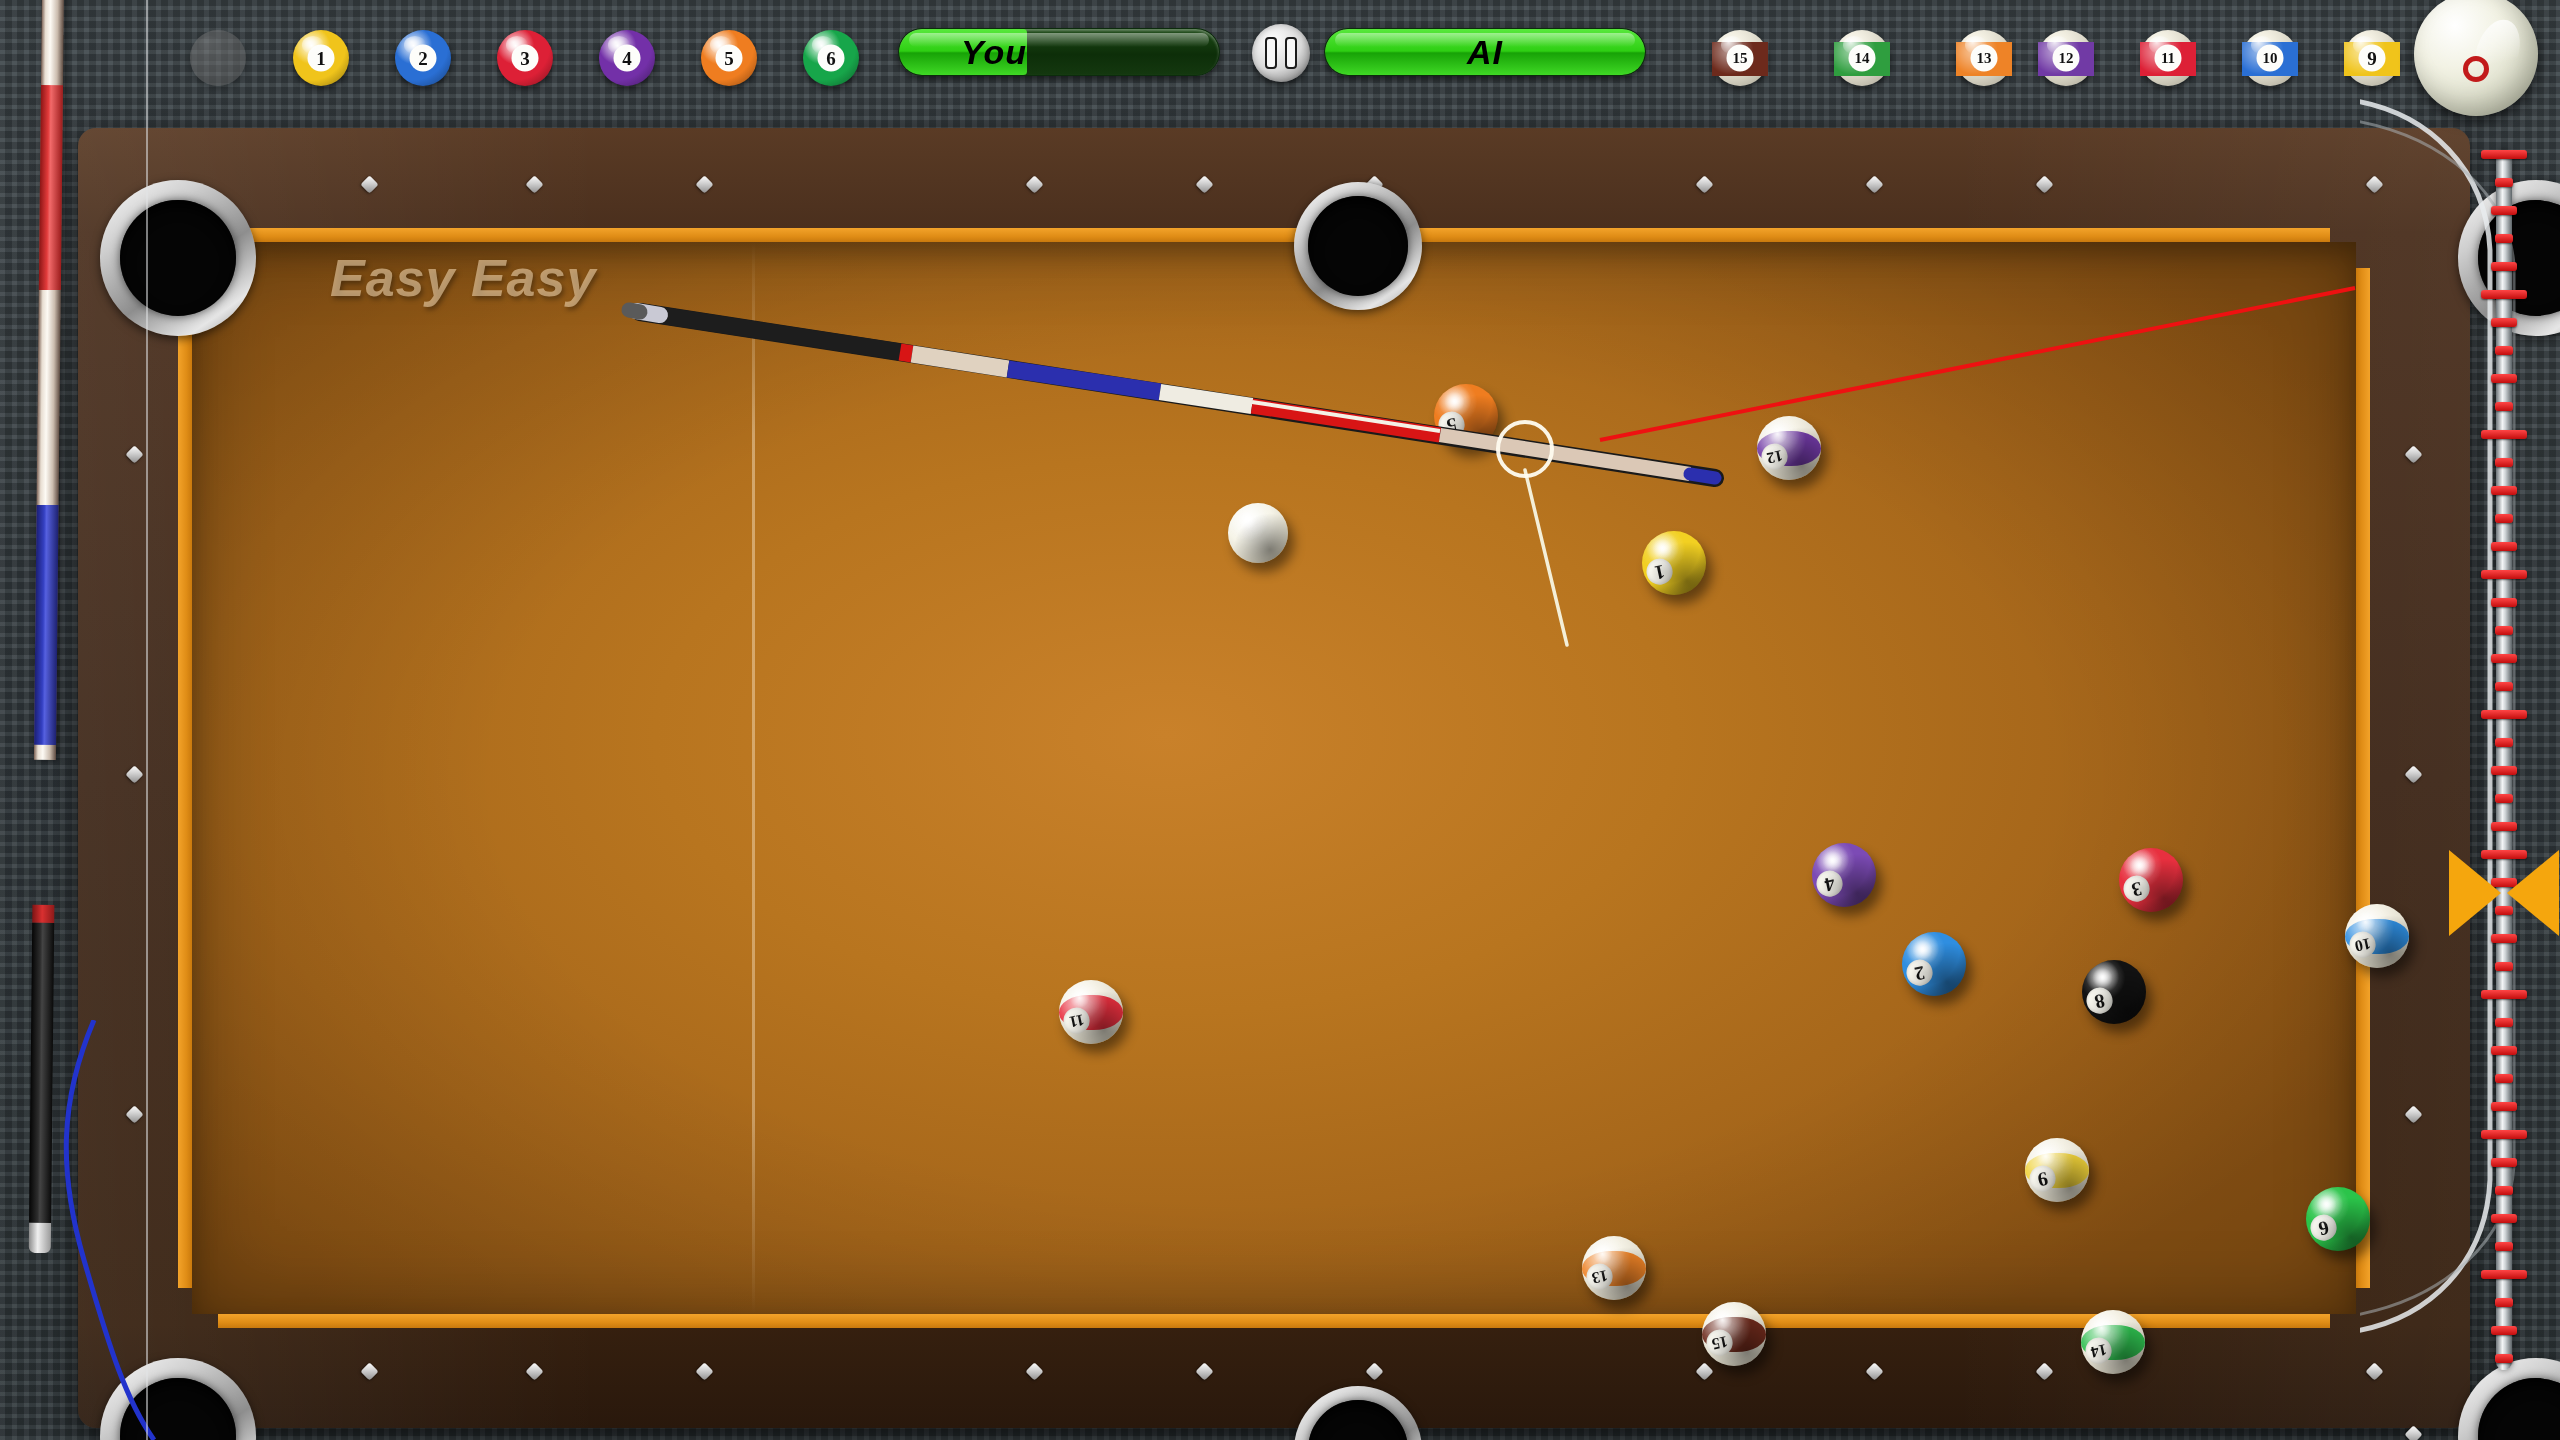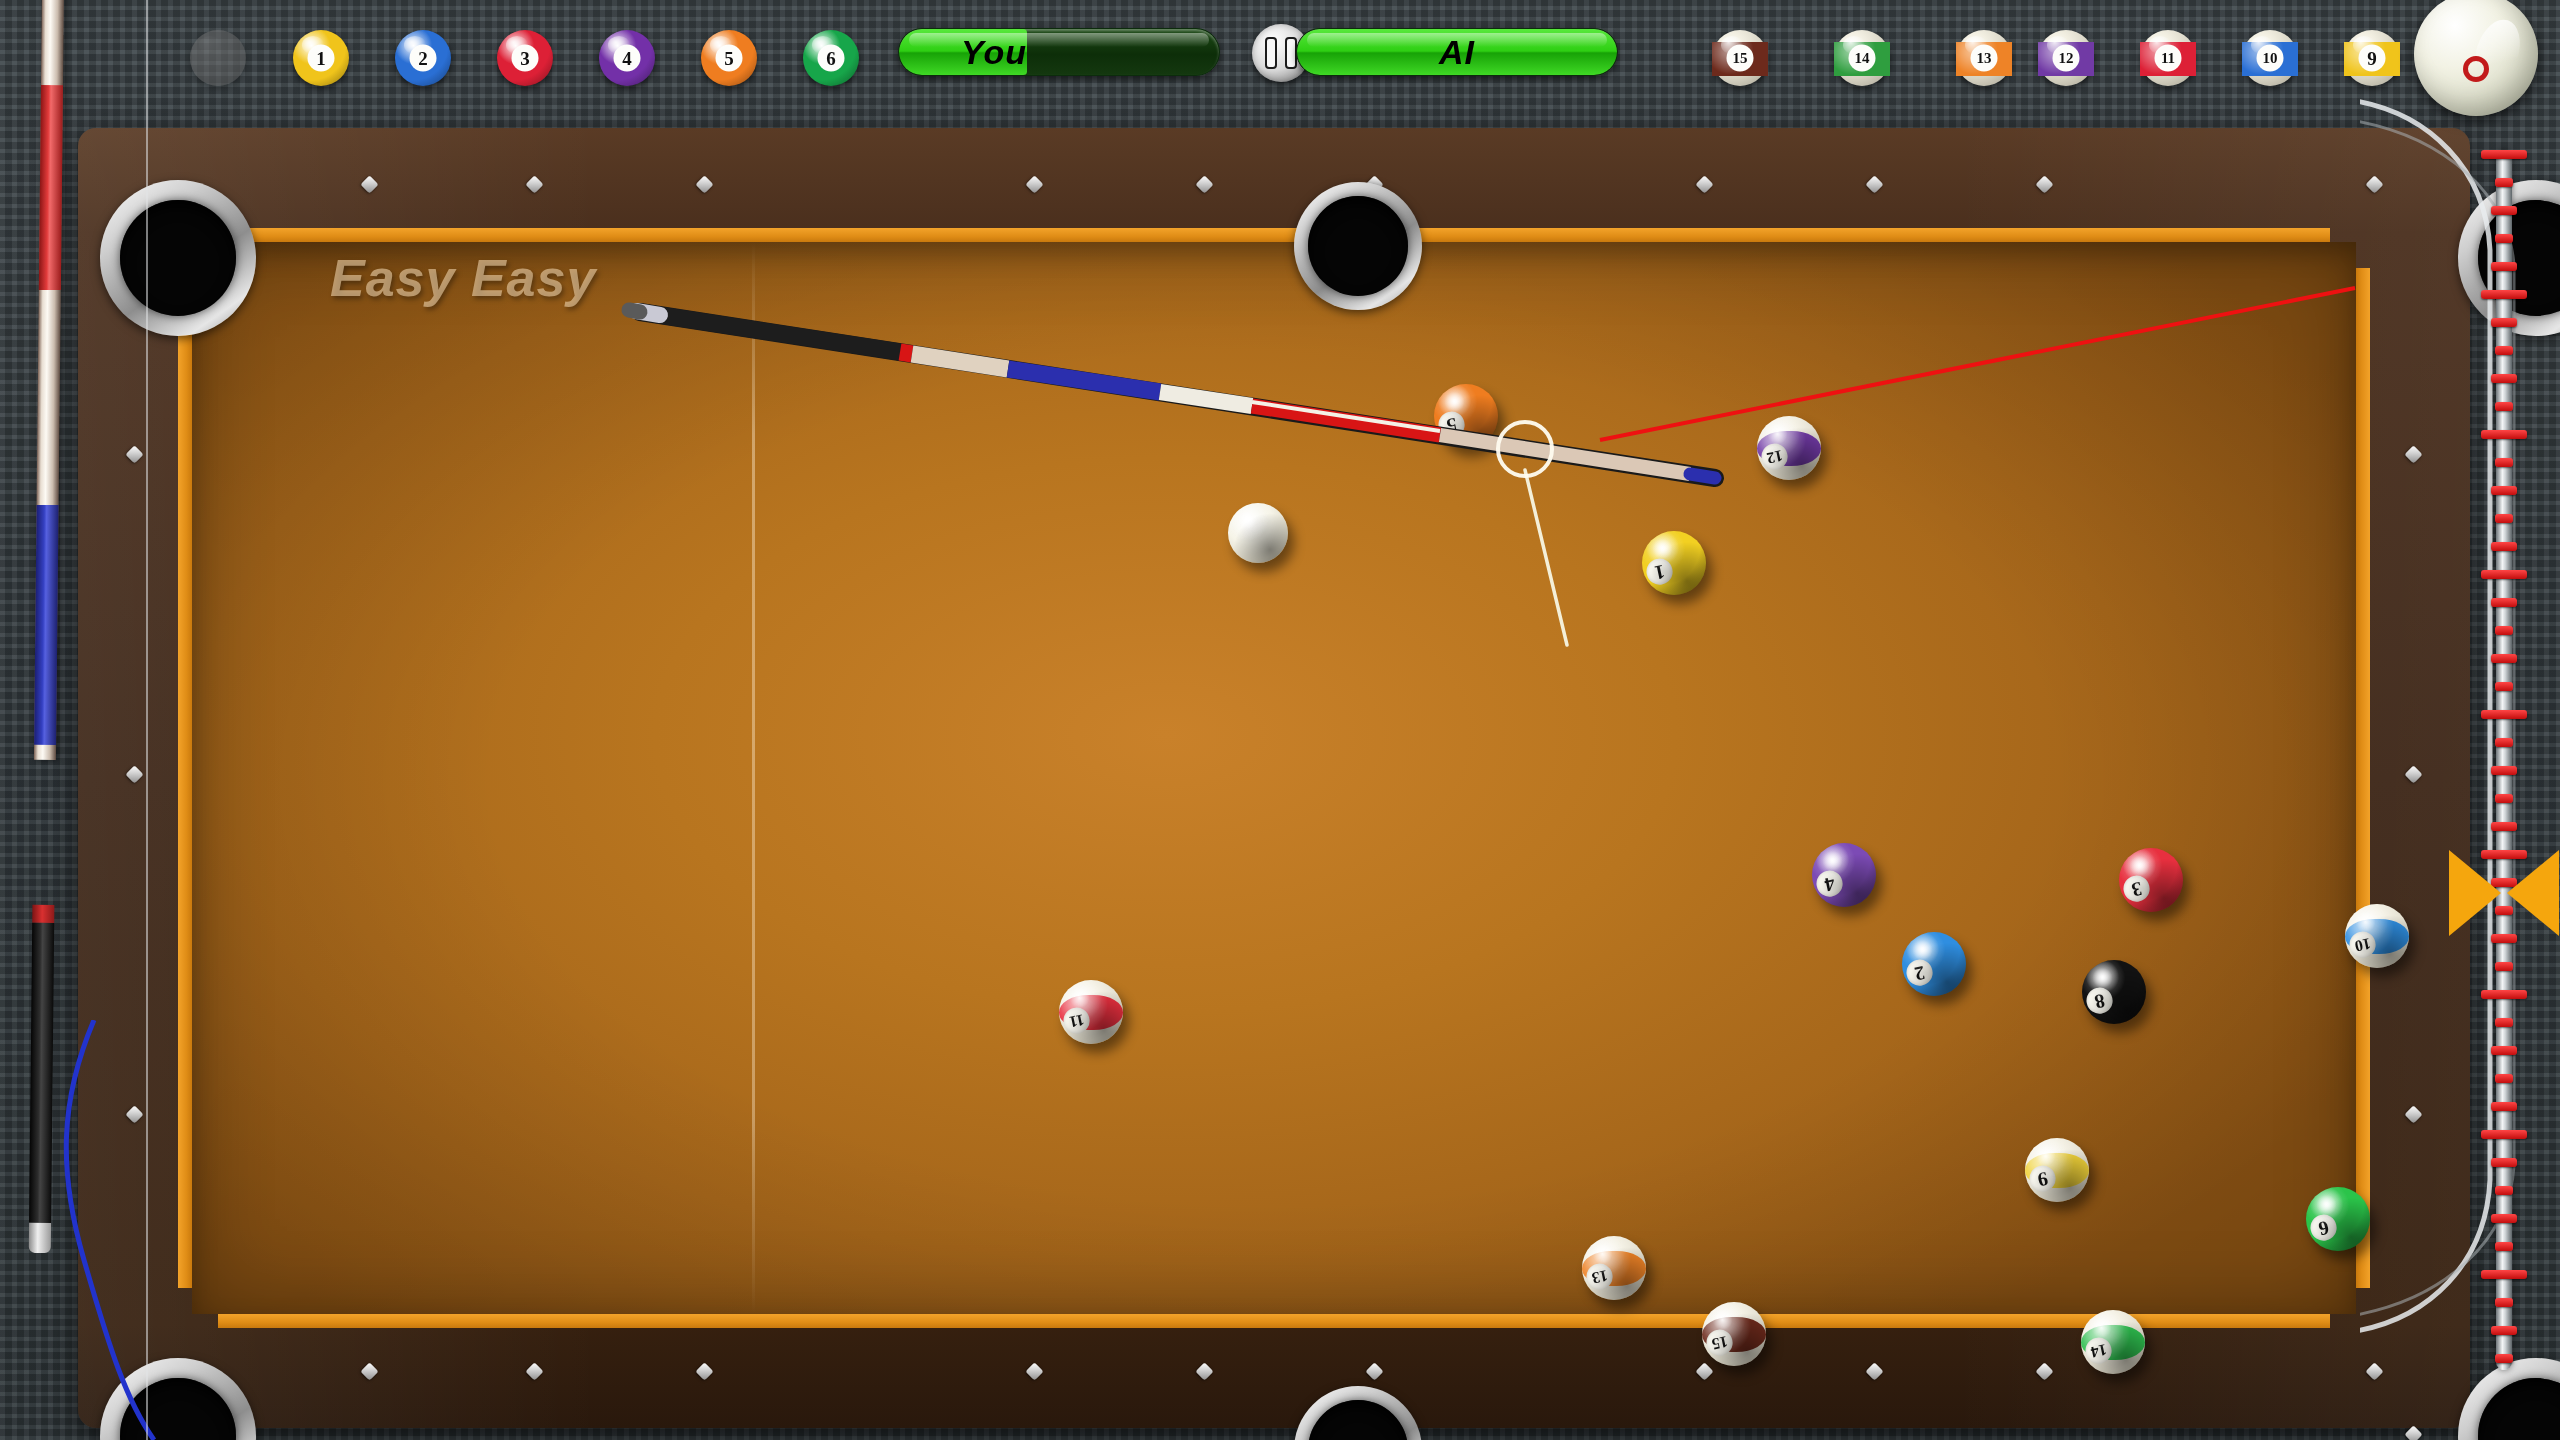--- a/index.html
+++ b/index.html
@@ -440,21 +440,21 @@
       <div class="fill" style="width: 40%;"></div>
       <div class="glossy"></div>
       <div class="lbl" style="justify-content:flex-start;padding-left:62px;">You</div>
     </div>
 
     <div id="pause">
       <span class="bar"></span>
       <span class="bar"></span>
     </div>
 
-    <div class="powerbar" id="bar-ai" style="left:1296px;width:320px;">
+    <div class="powerbar" id="bar-ai" style="left:1324px;width:320px;">
       <div class="fill full" style="width: 100%;"></div>
       <div class="glossy"></div>
       <div class="lbl" style="justify-content:center;">AI</div>
     </div>
 
     <div id="spin">
       <span class="hl"></span>
       <span class="dot"></span>
     </div>
   </div>

